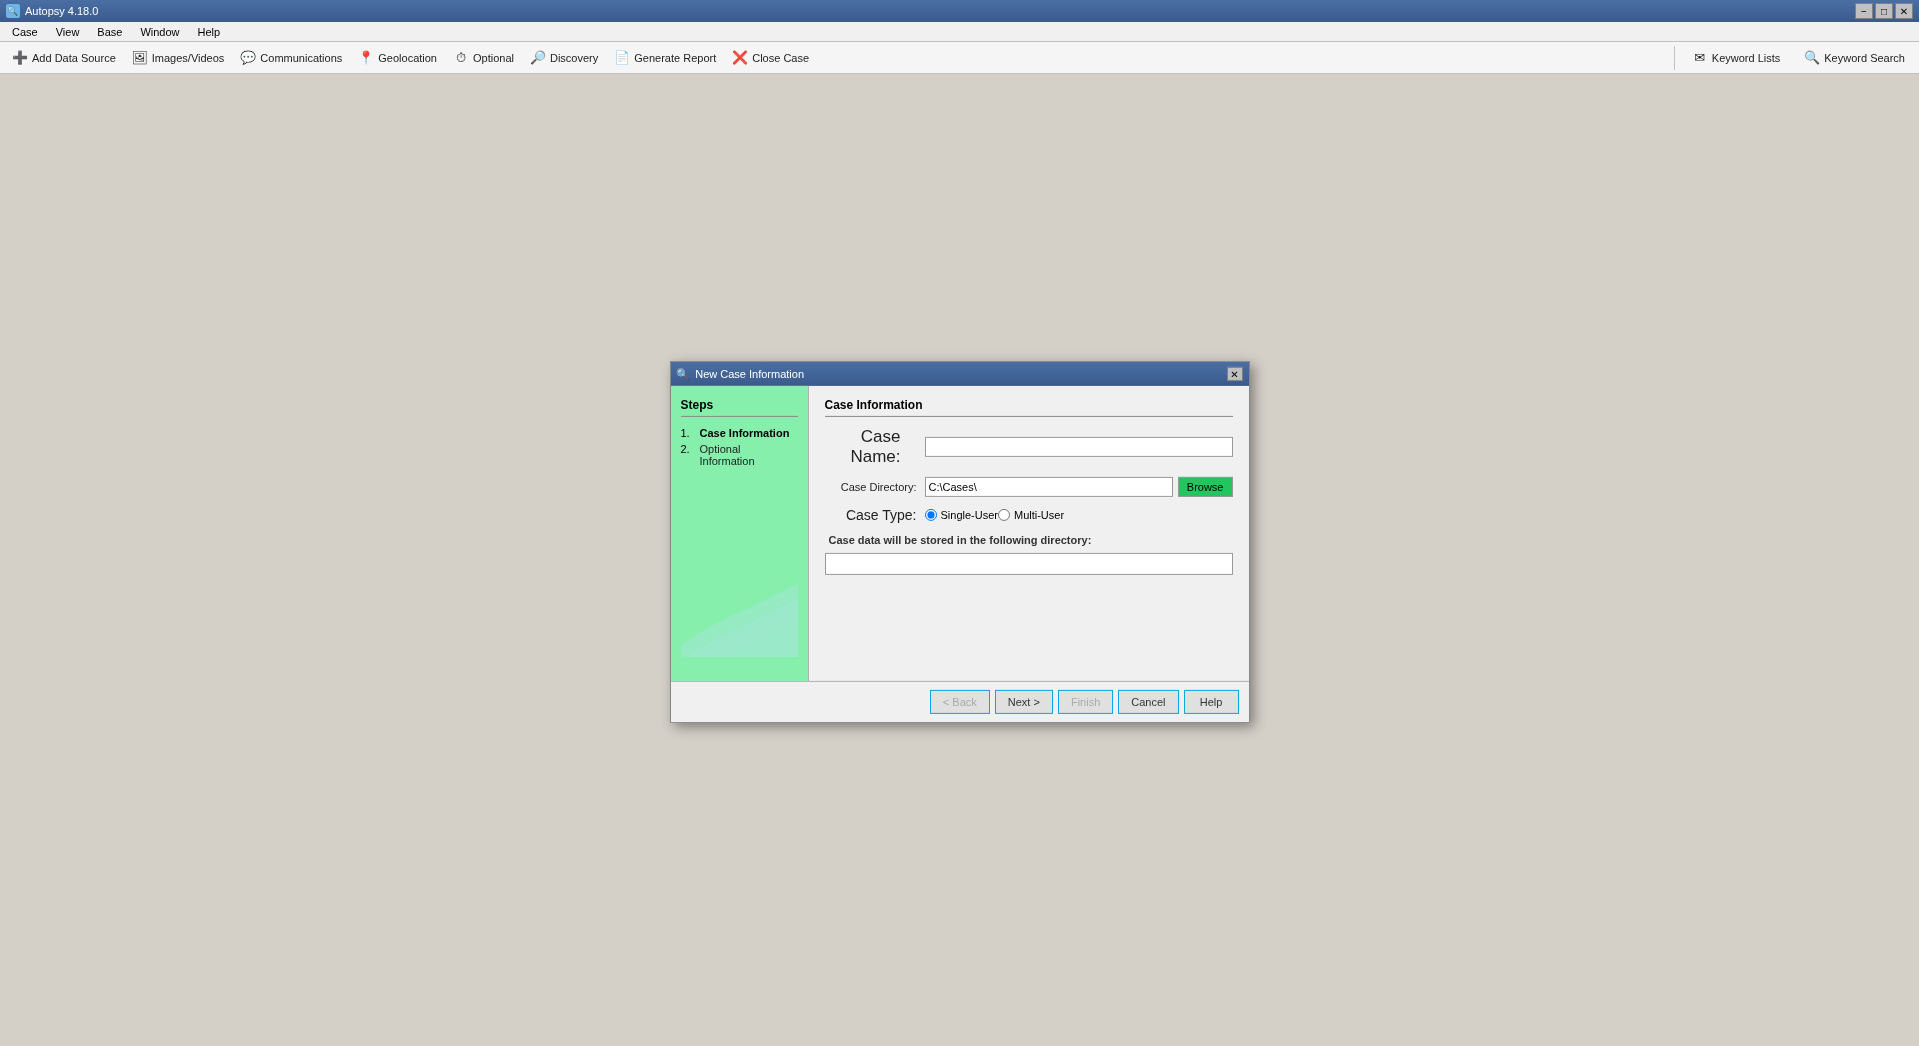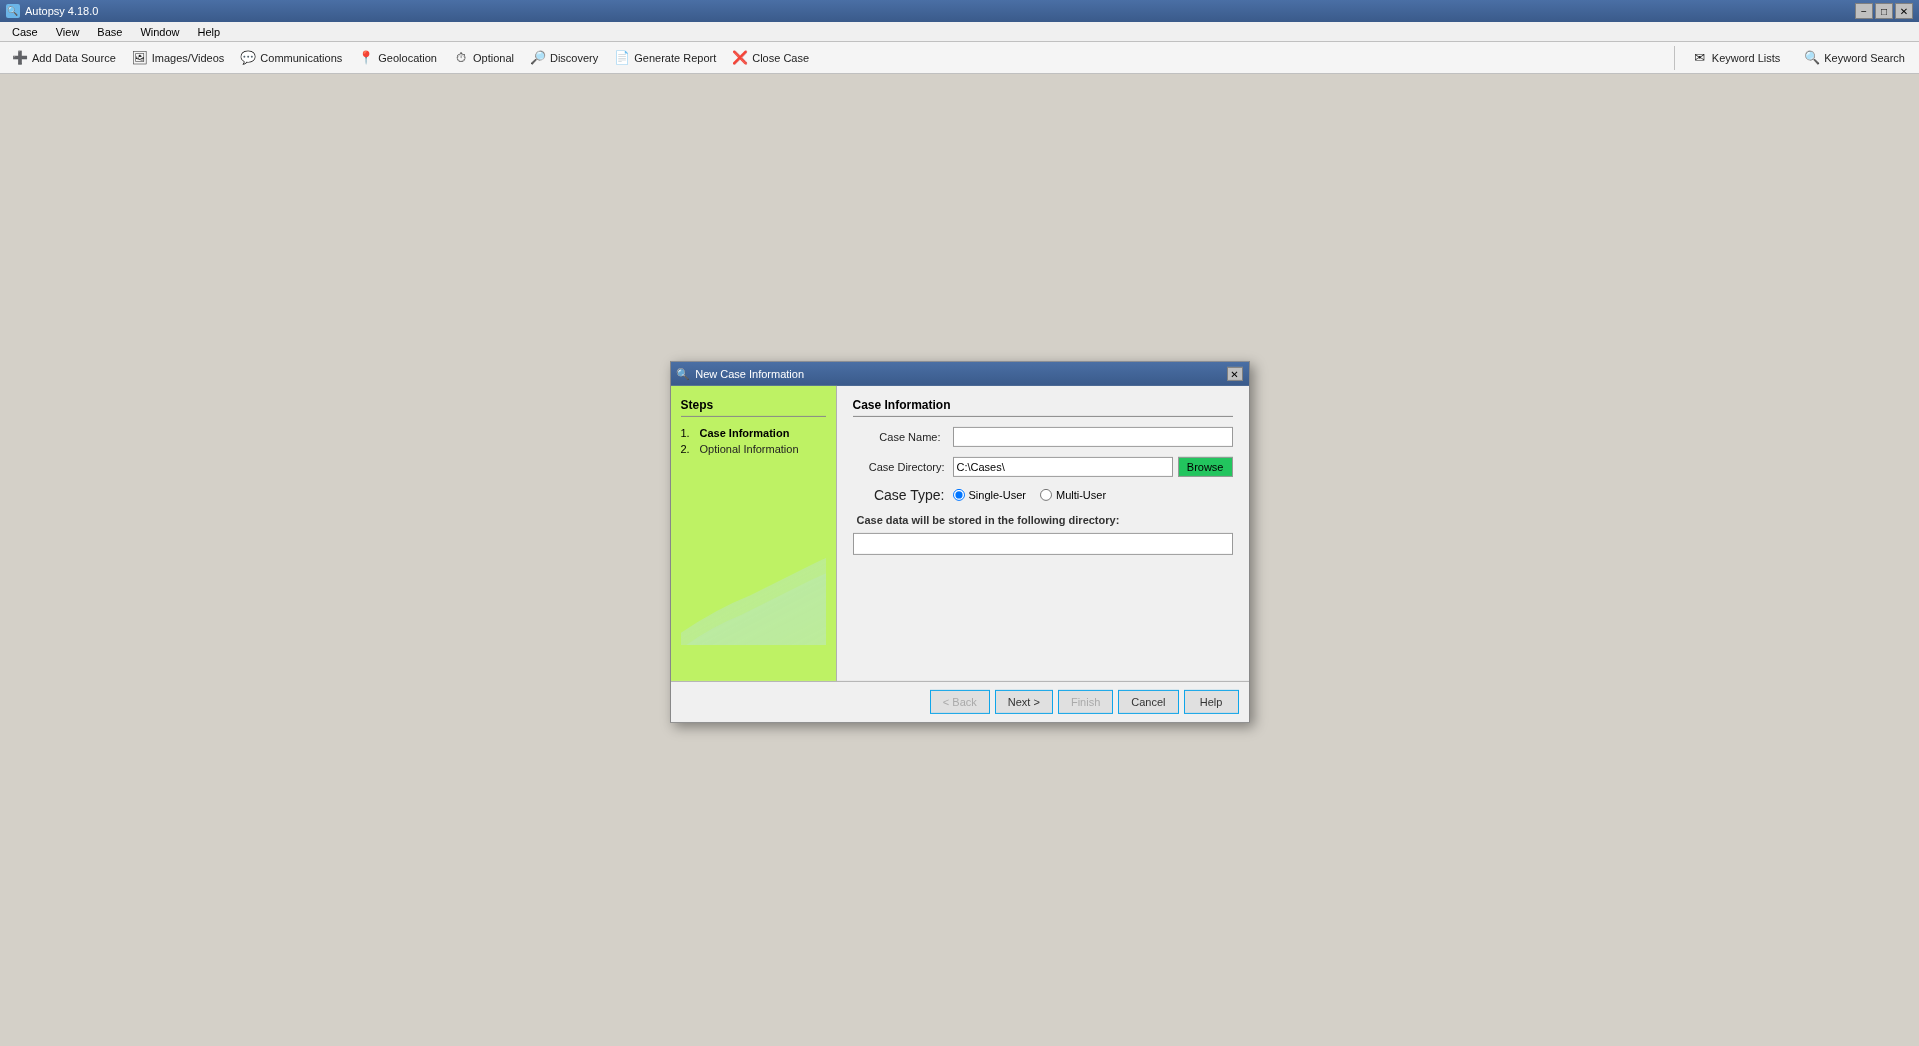--- a/index.html
+++ b/index.html
@@ -177,25 +177,25 @@
       color: #000;
     }
 
     #dialog-content {
       display: flex;
       padding: 0;
     }
 
     
     #steps-panel {
-      width: 166px;
+      width: 138px;
       min-height: 295px;
       border-right: 1px solid #b0b0b0;
       padding: 12px 10px;
-      background: #bef264;
+      background: #86efac;
     }
     #steps-title {
       font-weight: bold;
       font-size: 12px;
       margin-bottom: 10px;
       border-bottom: 1px solid #888;
       padding-bottom: 4px;
     }
     .step-item {
       display: flex;
@@ -234,23 +234,23 @@
       border-bottom: 1px solid #888;
       padding-bottom: 4px;
     }
     .form-row {
       display: flex;
       align-items: center;
       margin-bottom: 10px;
     }
     .form-label {
       width: 100px;
-      font-size: 11px;
+      font-size: 17px;
       text-align: right;
-      padding-right: 12px;
+      padding-right: 24px;
       color: #222;
     }
     .form-input {
       flex: 1;
       height: 20px;
       border: 1px solid #999;
       background: white;
       padding: 1px 3px;
       font-size: 11px;
       outline: none;
@@ -291,21 +291,20 @@
     }
     .form-row-radio .form-label {
       width: 100px;
       font-size: 14px;
       text-align: right;
       padding-right: 8px;
     }
     .radio-group {
       display: flex;
       align-items: center;
-      gap: 14px;
     }
     .radio-option {
       display: flex;
       align-items: center;
       gap: 4px;
       font-size: 11px;
       cursor: pointer;
     }
     .radio-option input[type="radio"] {
       width: 12px;

